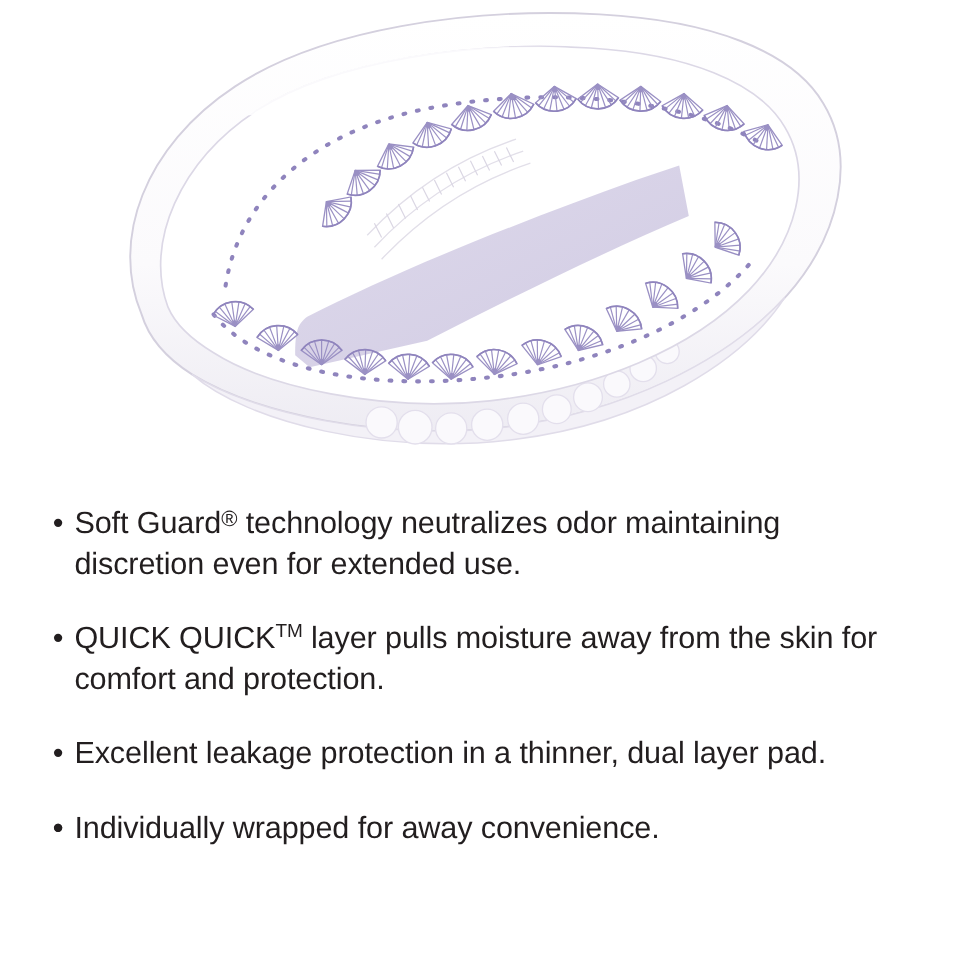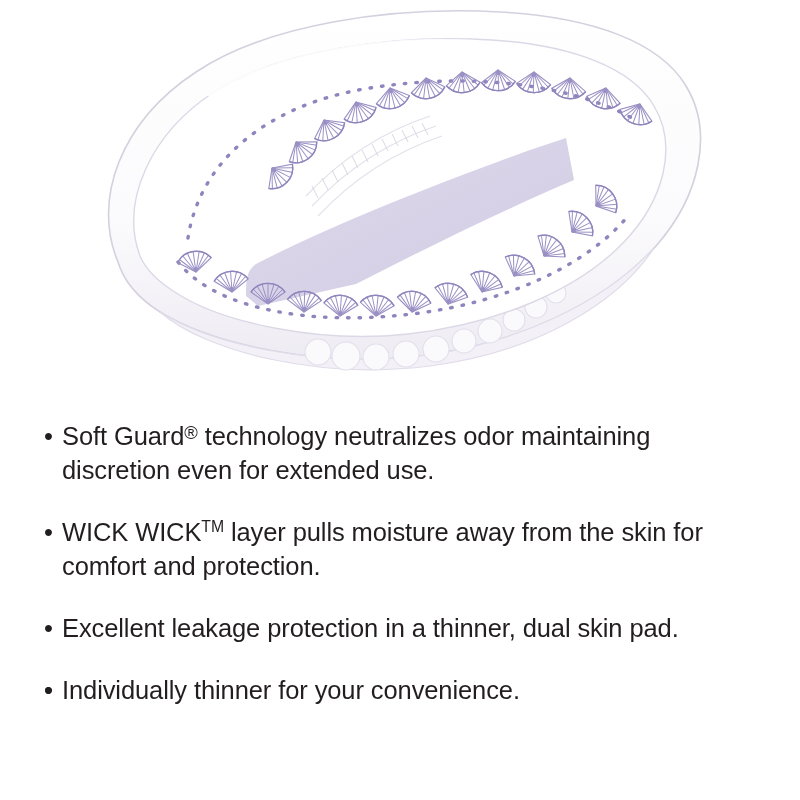--- a/index.html
+++ b/index.html
@@ -208,32 +208,32 @@
 
   <ul class="feature-list">
 
     <li class="feature-item">
       <span class="bullet">•</span>
       <span class="feature-text"><span>Soft Guard</span><span class="reg">®</span><span> technology neutralizes odor maintaining discretion even for extended use.</span></span>
     </li>
 
     <li class="feature-item">
       <span class="bullet">•</span>
-      <span class="feature-text"><span>WICK WICK</span><sup>TM</sup><span> layer pulls moisture away from the skin for comfort and protection.</span></span>
-    </li>
-
-    <li class="feature-item">
-      <span class="bullet">•</span>
-      <span class="feature-text">Excellent leakage protection in a thinner, dual skin pad.</span>
-    </li>
-
-    <li class="feature-item">
-      <span class="bullet">•</span>
-    </li>
-
-    <li class="feature-item">
-      <span class="bullet">•</span>
-      <span class="feature-text">Individually thinner for your convenience.</span>
+      <span class="feature-text"><span>QUICK QUICK</span><sup>TM</sup><span> layer pulls moisture away from the skin for comfort and protection.</span></span>
+    </li>
+
+    <li class="feature-item">
+      <span class="bullet">•</span>
+      <span class="feature-text">Excellent leakage protection in a thinner, dual layer pad.</span>
+    </li>
+
+    <li class="feature-item">
+      <span class="bullet">•</span>
+    </li>
+
+    <li class="feature-item">
+      <span class="bullet">•</span>
+      <span class="feature-text">Individually wrapped for away convenience.</span>
     </li>
 
   </ul>
 
 </div>
 
 </body></html>

